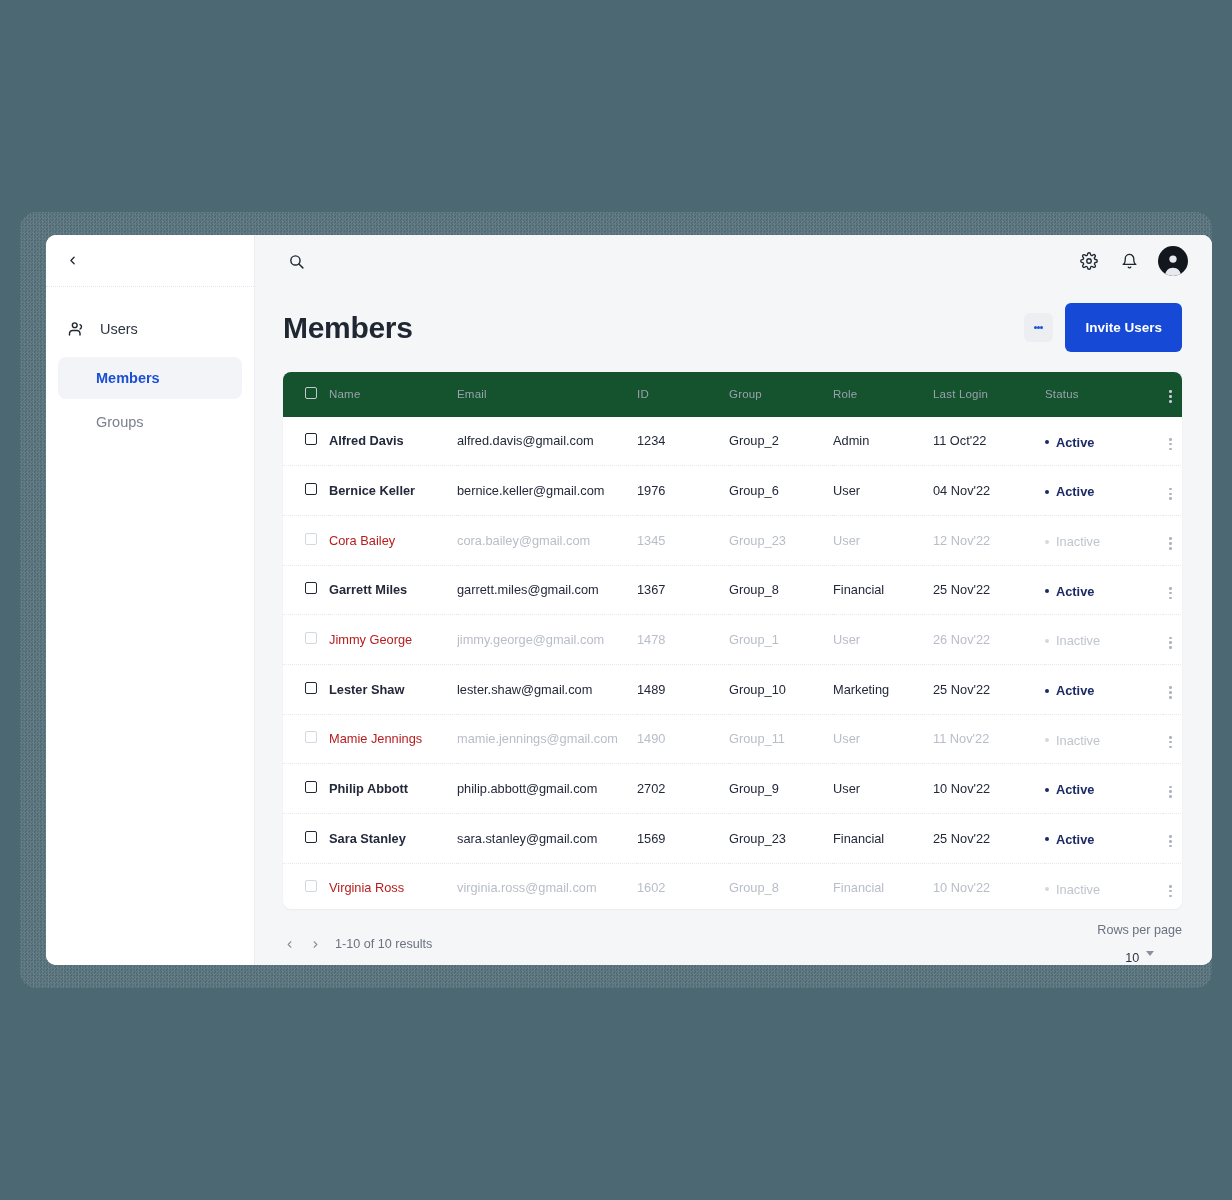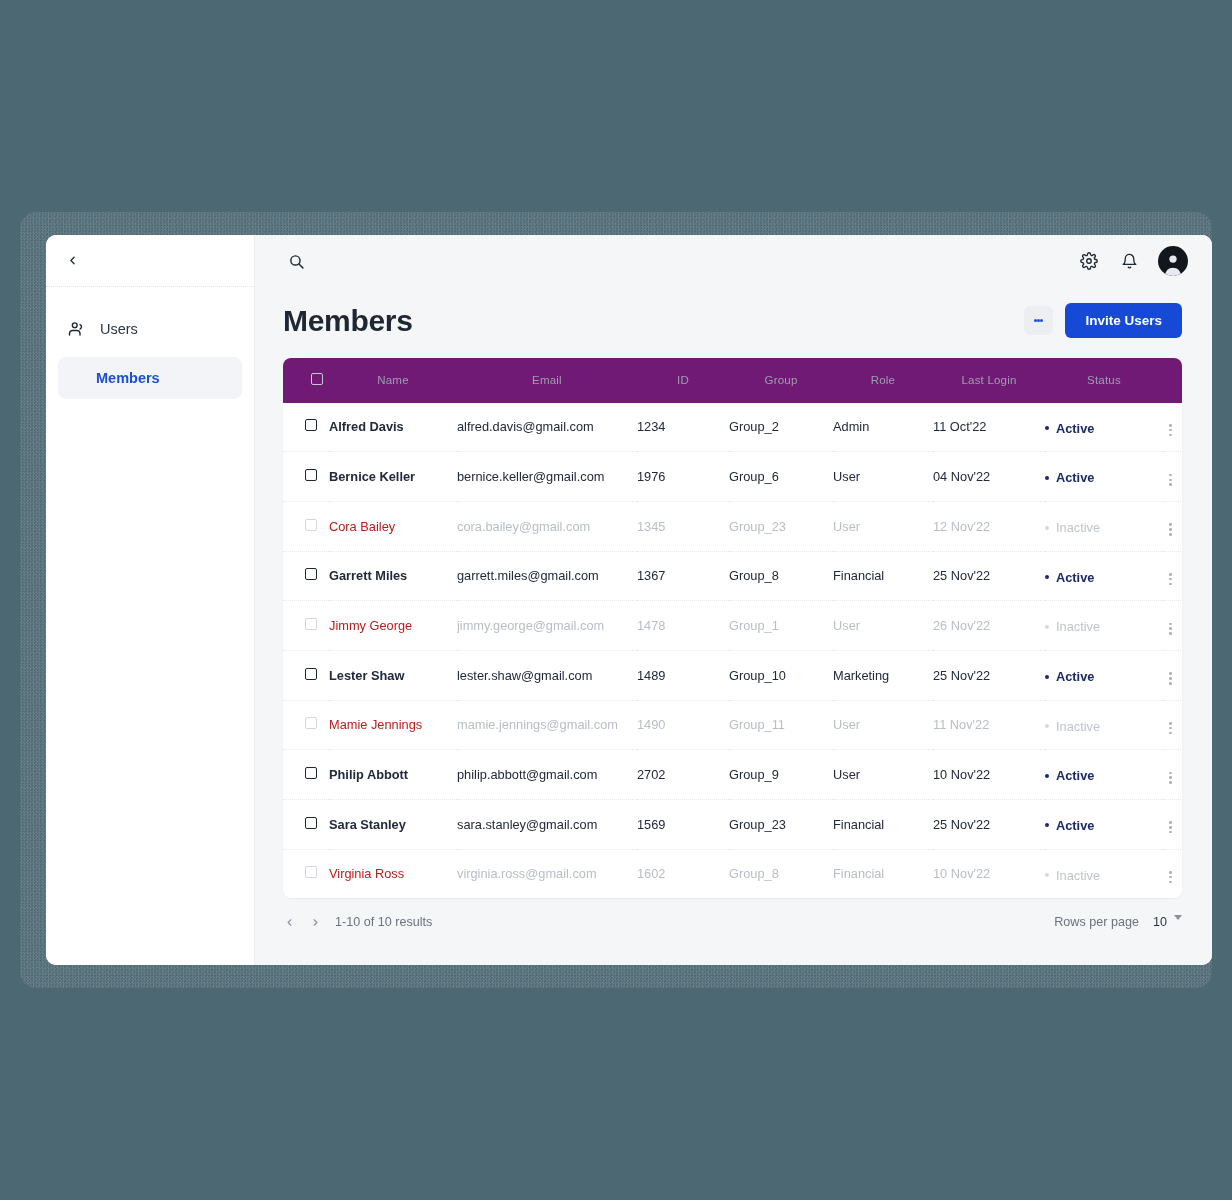--- a/index.html
+++ b/index.html
@@ -150,41 +150,41 @@
     cursor: pointer;
   }
   .kebab-btn .dot { width: 3px; height: 3px; border-radius: 50%; background: #1a4fd6; margin: 1.2px 0; }
   .primary-btn {
     background: #1549d6;
     color: #ffffff;
     font-size: 13.5px;
     font-weight: bold;
     border: none;
     border-radius: 6px;
-    padding: 10px 20px;
+    padding: 17px 20px;
     cursor: pointer;
     font-family: "Liberation Sans", sans-serif;
   }
 
   
   .card {
     margin: 20px 30px 0 28px;
     background: #ffffff;
     border-radius: 8px;
     overflow: hidden;
     box-shadow: 0 1px 2px rgba(22,30,46,.05);
   }
   table { width: 100%; border-collapse: collapse; table-layout: fixed; }
 
   thead th {
-    background: #701a75;
+    background: #14532d;
     font-size: 11.5px;
     font-weight: normal;
     color: #9aa1ad;
-    text-align: center;
+    text-align: left;
     padding: 11px 0 11px 0;
     letter-spacing: .2px;
   }
   tbody td {
     font-size: 12.8px;
     color: #23293a;
     padding: 12px 0;
     border-bottom: 1px dotted #e7e9ee;
     white-space: nowrap;
     overflow: hidden;
@@ -228,21 +228,21 @@
   
   .pagination {
     display: flex;
     align-items: center;
     padding: 14px 30px 0 24px;
     font-size: 12.6px;
     color: #6b7280;
   }
   .pager-arrows { display: flex; align-items: center; gap: 6px; margin-right: 10px; }
   .pager-arrow { width: 20px; height: 20px; display: flex; align-items: center; justify-content: center; cursor: pointer; }
-  .pagination .right { margin-left: auto; display: flex; align-items: center; gap: 14px; }
+  .pagination .right { margin-left: auto; display: flex; align-items: center; gap: 14px; flex-direction: column; }
   .rows-select { display: flex; align-items: flex-start; gap: 7px; color: #2b3644; cursor: pointer; }
   .caret { width: 0; height: 0; border-left: 4px solid transparent; border-right: 4px solid transparent; border-top: 5px solid #8b919c; }
 </style>
 </head>
 <body>
 
 <div id="frame-noise"></div>
 
 <div id="app-frame">
 
@@ -260,20 +260,23 @@
         <svg width="18" height="18" viewBox="0 0 24 24" fill="none" stroke="#1f2733" stroke-width="1.9" stroke-linecap="round" stroke-linejoin="round">
           <path d="M16 20v-2a4 4 0 0 0-4-4H6a4 4 0 0 0-4 4v2"></path>
           <circle cx="9" cy="7" r="3.2"></circle>
           <path d="M16 6.2a3.2 3.2 0 0 1 0 5.9"></path>
         </svg>
         <span class="label">Users</span>
       </div>
 
       <div class="nav-sub active">
         <span>Members</span>
+      </div>
+      <div class="nav-sub spaced">
+        <span>Groups</span>
       </div>
     </nav>
   </aside>
 
   <section class="main">
 
     <div class="topbar">
       <div class="icon-btn">
         <svg width="17" height="17" viewBox="0 0 24 24" fill="none" stroke="#1f2733" stroke-width="2" stroke-linecap="round">
           <circle cx="10.5" cy="10.5" r="6.5"></circle>

